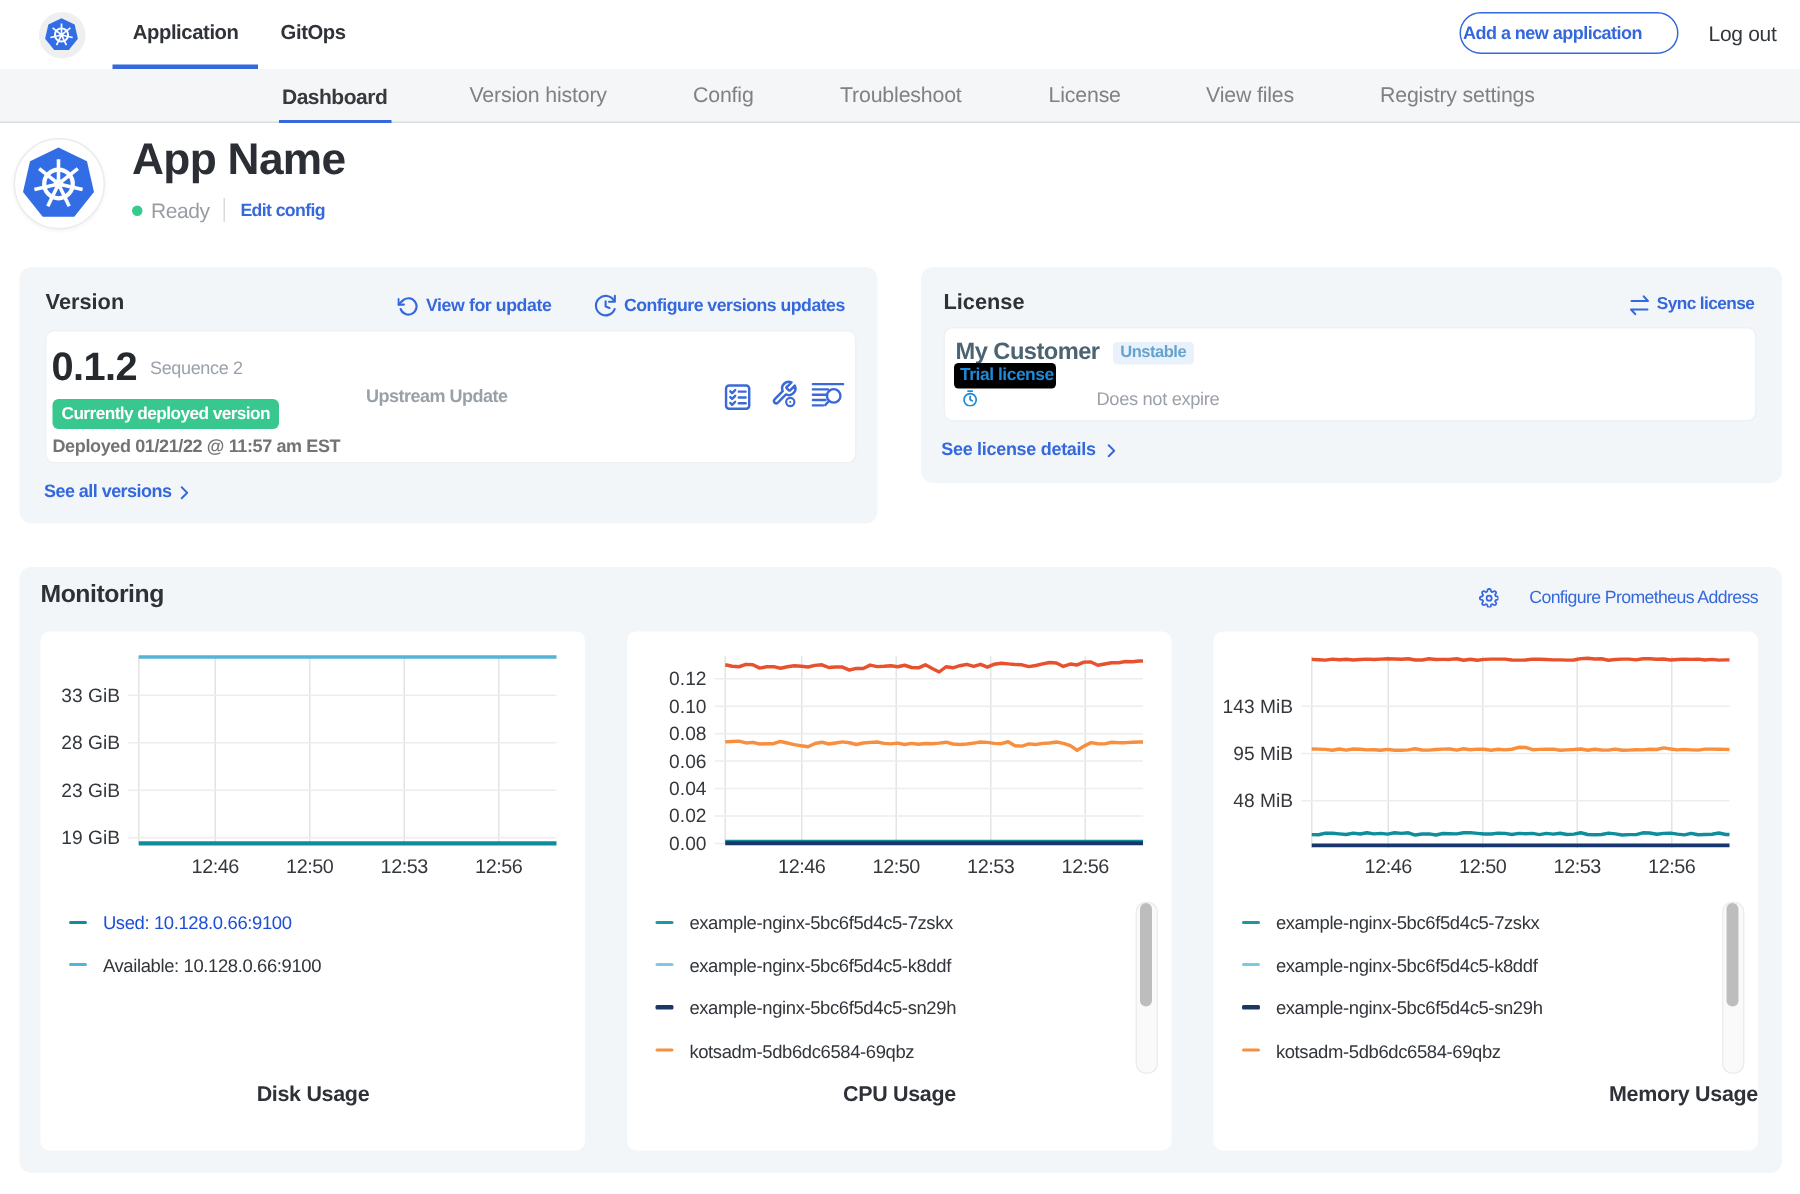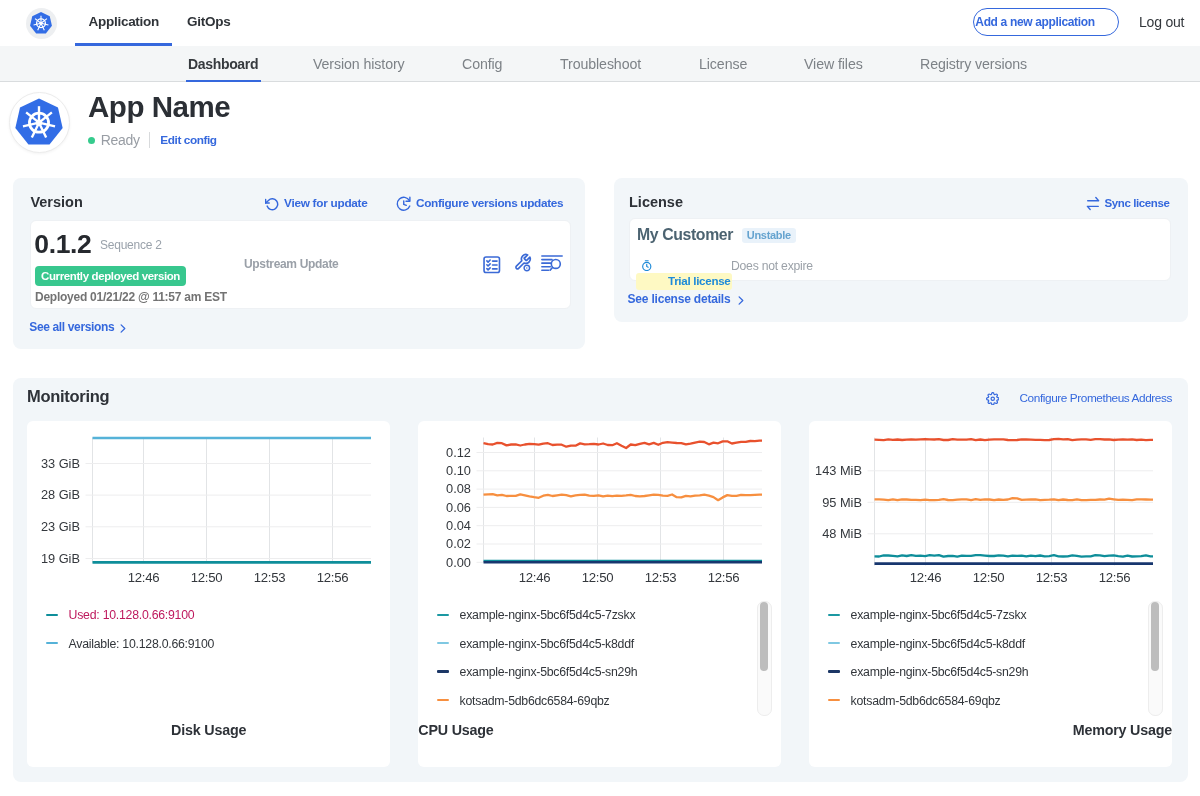--- a/index.html
+++ b/index.html
@@ -30,21 +30,21 @@
 <div class="abs" style="left:973px;top:15.7px;font-size:12px;font-weight:700;color:#3568dd;letter-spacing:-0.35px;line-height:12px;width:124px;text-align:center;">Add a new application</div>
 <div class="abs" style="left:1139px;top:14.5px;font-size:14px;font-weight:500;color:#33373c;letter-spacing:-0.2px;line-height:14px;">Log out</div>
 </div>
 <div class="abs" style="left:0;top:46px;width:1200px;height:36px;background:#f4f6f7;border-bottom:1px solid #d9dcde;"></div>
 <div class="abs" style="left:188px;top:57.3px;font-size:14px;font-weight:600;color:#363a3e;letter-spacing:-0.33px;line-height:14.5px;">Dashboard</div>
 <div class="abs" style="left:313px;top:57.3px;font-size:14.2px;font-weight:400;color:#7d8287;letter-spacing:-0.1px;line-height:14.5px;">Version history</div>
 <div class="abs" style="left:462px;top:57.3px;font-size:14.2px;font-weight:400;color:#7d8287;letter-spacing:-0.1px;line-height:14.5px;">Config</div>
 <div class="abs" style="left:560px;top:57.3px;font-size:14.2px;font-weight:400;color:#7d8287;letter-spacing:-0.1px;line-height:14.5px;">Troubleshoot</div>
 <div class="abs" style="left:699px;top:57.3px;font-size:14.2px;font-weight:400;color:#7d8287;letter-spacing:-0.1px;line-height:14.5px;">License</div>
 <div class="abs" style="left:804px;top:57.3px;font-size:14.2px;font-weight:400;color:#7d8287;letter-spacing:-0.1px;line-height:14.5px;">View files</div>
-<div class="abs" style="left:920px;top:57.3px;font-size:14.2px;font-weight:400;color:#7d8287;letter-spacing:-0.1px;line-height:14.5px;">Registry versions</div>
+<div class="abs" style="left:920px;top:57.3px;font-size:14.2px;font-weight:400;color:#7d8287;letter-spacing:-0.1px;line-height:14.5px;">Registry settings</div>
 <div class="abs" style="left:185.5px;top:79.5px;width:75.5px;height:2.5px;background:#3568dd;"></div>
 <div class="abs" style="left:8.7px;top:91.5px;width:61px;height:61px;border-radius:50%;background:#fff;border:1px solid #ececec;box-shadow:0 1px 3px rgba(0,0,0,0.05);"></div>
 <svg class="abs" style="left:13.2px;top:96px" width="52" height="52" viewBox="0 0 24 24">
     <polygon points="12.00,1.10 20.76,5.32 22.92,14.79 16.86,22.39 7.14,22.39 1.08,14.79 3.24,5.32" fill="#326de6"></polygon>
     <line x1="12" y1="12.3" x2="12.00" y2="4.70" stroke="#fff" stroke-width="1.1"></line>
     <line x1="12" y1="12.3" x2="17.94" y2="7.56" stroke="#fff" stroke-width="1.1"></line>
     <line x1="12" y1="12.3" x2="19.41" y2="13.99" stroke="#fff" stroke-width="1.1"></line>
     <line x1="12" y1="12.3" x2="15.30" y2="19.15" stroke="#fff" stroke-width="1.1"></line>
     <line x1="12" y1="12.3" x2="8.70" y2="19.15" stroke="#fff" stroke-width="1.1"></line>
     <line x1="12" y1="12.3" x2="4.59" y2="13.99" stroke="#fff" stroke-width="1.1"></line>
@@ -107,21 +107,21 @@
 <div class="card" style="left:613.5px;top:178px;width:574px;height:144px;">
 <div class="abs" style="left:15.5px;top:17.2px;font-size:14.5px;font-weight:700;color:#2e3238;letter-spacing:0px;line-height:15.5px;">License</div>
 <svg class="abs" style="left:471px;top:18px" width="16" height="15" viewBox="0 0 24 24" fill="none" stroke="#3568dd" stroke-width="2.2" stroke-linecap="round" stroke-linejoin="round">
       <polyline points="16.5 2.5 21 7.5 3.5 7.5"></polyline>
       <polyline points="7.5 21.5 3 16.5 20.5 16.5"></polyline>
     </svg>
 <div class="abs" style="left:491px;top:19px;font-size:11.5px;font-weight:700;color:#3568dd;letter-spacing:-0.39px;line-height:13px;">Sync license</div>
 <div class="whitebox" style="left:15.5px;top:40.3px;width:541.5px;height:62.4px;"></div>
 <div class="abs" style="left:23.5px;top:46.5px;font-size:15.8px;font-weight:700;color:#4c6371;letter-spacing:-0.37px;line-height:19px;">My Customer</div>
 <div class="abs" style="left:128.3px;top:49.5px;font-size:11px;font-weight:600;color:#65a3cf;letter-spacing:-0.31px;line-height:15.5px;background:#e9f2fa;border-radius:3px;padding:0 5px;height:15.5px;">Unstable</div>
-<div class="abs" style="left:22.5px;top:95px;font-size:11.6px;font-weight:700;color:#1e8ad8;letter-spacing:-0.3px;line-height:16.5px;background:#fef9c3;border-radius:3px;padding:0 2px 0 32px;height:16.5px;">Trial license</div>
+<div class="abs" style="left:22.5px;top:64px;font-size:11.6px;font-weight:700;color:#1e8ad8;letter-spacing:-0.3px;line-height:16.5px;background:#000000;border-radius:3px;padding:0 2px 0 4px;height:16.5px;">Trial license</div>
 <svg class="abs" style="left:27px;top:81.5px" width="11.5" height="11.5" viewBox="0 0 24 24" fill="none" stroke="#1e8ad8" stroke-width="2.4" stroke-linecap="round">
       <circle cx="12" cy="13.5" r="8.5"></circle>
       <polyline points="12 9 12 13.5 15 15"></polyline>
       <line x1="9" y1="1.5" x2="15" y2="1.5"></line>
     </svg>
 <div class="abs" style="left:117.5px;top:80.5px;font-size:12.2px;font-weight:400;color:#9ba1a8;letter-spacing:-0.23px;line-height:14px;">Does not expire</div>
 <div class="abs" style="left:14px;top:293px;font-size:1px;font-weight:400;color:#fff;letter-spacing:0.0px;line-height:1px;">x</div>
 <div class="abs" style="left:14px;top:114.5px;font-size:12px;font-weight:700;color:#3568dd;letter-spacing:-0.2px;line-height:13.5px;">See license details</div>
 <svg class="abs" style="left:121px;top:116.5px" width="11" height="11" viewBox="0 0 24 24" fill="none" stroke="#3568dd" stroke-width="2.8" stroke-linecap="round" stroke-linejoin="round">
       <polyline points="9 4 17 12 9 20"></polyline>
@@ -150,21 +150,21 @@
 <line x1="58.5" y1="137.5" x2="344.0" y2="137.5" stroke="#ededee" stroke-width="1"></line>
 <text x="53.0" y="141.8" text-anchor="end" font-size="12.8" fill="#34383d">19 GiB</text>
 <text x="116.5" y="160.8" text-anchor="middle" font-size="13.2" letter-spacing="-0.3" fill="#34383d">12:46</text>
 <text x="179.5" y="160.8" text-anchor="middle" font-size="13.2" letter-spacing="-0.3" fill="#34383d">12:50</text>
 <text x="242.5" y="160.8" text-anchor="middle" font-size="13.2" letter-spacing="-0.3" fill="#34383d">12:53</text>
 <text x="305.5" y="160.8" text-anchor="middle" font-size="13.2" letter-spacing="-0.3" fill="#34383d">12:56</text>
 <line x1="65.5" y1="17.0" x2="344.0" y2="17.0" stroke="#55b2d8" stroke-width="2.4"></line>
 <line x1="65.5" y1="141.3" x2="344.0" y2="141.3" stroke="#0e8e9a" stroke-width="2.8"></line>
 </svg>
 <div class="legdash" style="left:18.7px;top:193.0px;background:#0e8e9a;"></div>
-      <div class="abs" style="left:41.3px;top:187.8px;font-size:12.3px;font-weight:400;color:#be185d;letter-spacing:-0.25px;line-height:14px;">Used: 10.128.0.66:9100</div>
+      <div class="abs" style="left:41.3px;top:187.8px;font-size:12.3px;font-weight:400;color:#1d4ed8;letter-spacing:-0.25px;line-height:14px;">Used: 10.128.0.66:9100</div>
       <div class="legdash" style="left:18.7px;top:221.29999999999998px;background:#55b2d8;"></div>
       <div class="abs" style="left:41.3px;top:216.1px;font-size:12.3px;font-weight:400;color:#32363b;letter-spacing:-0.25px;line-height:14px;">Available: 10.128.0.66:9100</div>
 <div class="abs" style="left:0px;top:301.5px;font-size:14.3px;font-weight:700;color:#2e3238;letter-spacing:-0.2px;line-height:16px;width:100%;text-align:center;">Disk Usage</div>
 </div>
 <div class="chartcard" style="left:405.8px;">
 <svg width="363" height="172" style="position:absolute;left:0;top:0" font-family="Liberation Sans, sans-serif">
 <line x1="65.5" y1="16.5" x2="65.5" y2="142.0" stroke="#e2e4e6" stroke-width="1"></line>
 <line x1="116.5" y1="16.5" x2="116.5" y2="142.0" stroke="#e2e4e6" stroke-width="1"></line>
 <line x1="179.5" y1="16.5" x2="179.5" y2="142.0" stroke="#e2e4e6" stroke-width="1"></line>
 <line x1="242.5" y1="16.5" x2="242.5" y2="142.0" stroke="#e2e4e6" stroke-width="1"></line>
@@ -193,21 +193,21 @@
 <line x1="65.5" y1="141.2" x2="344.0" y2="141.2" stroke="#17366e" stroke-width="2.6"></line>
 </svg>
 <div class="legdash" style="left:18.7px;top:193.0px;background:#1b98a2;"></div>
       <div class="abs" style="left:41.3px;top:187.8px;font-size:12.3px;font-weight:400;color:#32363b;letter-spacing:-0.25px;line-height:14px;">example-nginx-5bc6f5d4c5-7zskx</div>
       <div class="legdash" style="left:18.7px;top:221.29999999999998px;background:#7fc8e2;"></div>
       <div class="abs" style="left:41.3px;top:216.1px;font-size:12.3px;font-weight:400;color:#32363b;letter-spacing:-0.25px;line-height:14px;">example-nginx-5bc6f5d4c5-k8ddf</div>
       <div class="legdash" style="left:18.7px;top:249.79999999999998px;background:#1c3766;"></div>
       <div class="abs" style="left:41.3px;top:244.6px;font-size:12.3px;font-weight:400;color:#32363b;letter-spacing:-0.25px;line-height:14px;">example-nginx-5bc6f5d4c5-sn29h</div>
       <div class="legdash" style="left:18.7px;top:278.3px;background:#f78f3f;"></div>
       <div class="abs" style="left:41.3px;top:273.1px;font-size:12.3px;font-weight:400;color:#32363b;letter-spacing:-0.25px;line-height:14px;">kotsadm-5db6dc6584-69qbz</div>
-<div class="abs" style="left:0px;top:301.5px;font-size:14.3px;font-weight:700;color:#2e3238;letter-spacing:-0.2px;line-height:16px;width:100%;">CPU Usage</div>
+<div class="abs" style="left:0px;top:301.5px;font-size:14.3px;font-weight:700;color:#2e3238;letter-spacing:-0.2px;line-height:16px;width:100%;text-align:center;">CPU Usage</div>
 <div class="abs" style="left:338.7px;top:180.3px;width:14.7px;height:115.3px;background:#fafafa;border:1px solid #ededed;border-radius:7px;"></div>
       <div class="abs" style="left:342.2px;top:181.5px;width:7.3px;height:69px;background:#bdbdbd;border-radius:4px;"></div>
 </div>
 <div class="chartcard" style="left:796.8px;">
 <svg width="363" height="172" style="position:absolute;left:0;top:0" font-family="Liberation Sans, sans-serif">
 <line x1="65.5" y1="16.5" x2="65.5" y2="144.5" stroke="#e2e4e6" stroke-width="1"></line>
 <line x1="116.5" y1="16.5" x2="116.5" y2="144.5" stroke="#e2e4e6" stroke-width="1"></line>
 <line x1="179.5" y1="16.5" x2="179.5" y2="144.5" stroke="#e2e4e6" stroke-width="1"></line>
 <line x1="242.5" y1="16.5" x2="242.5" y2="144.5" stroke="#e2e4e6" stroke-width="1"></line>
 <line x1="305.5" y1="16.5" x2="305.5" y2="144.5" stroke="#e2e4e6" stroke-width="1"></line>

